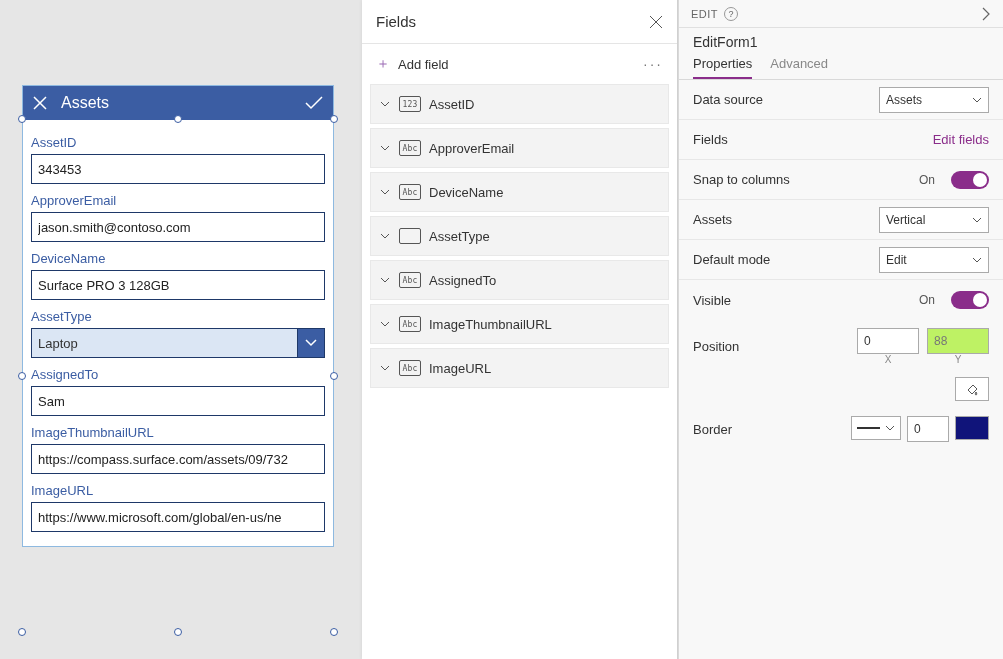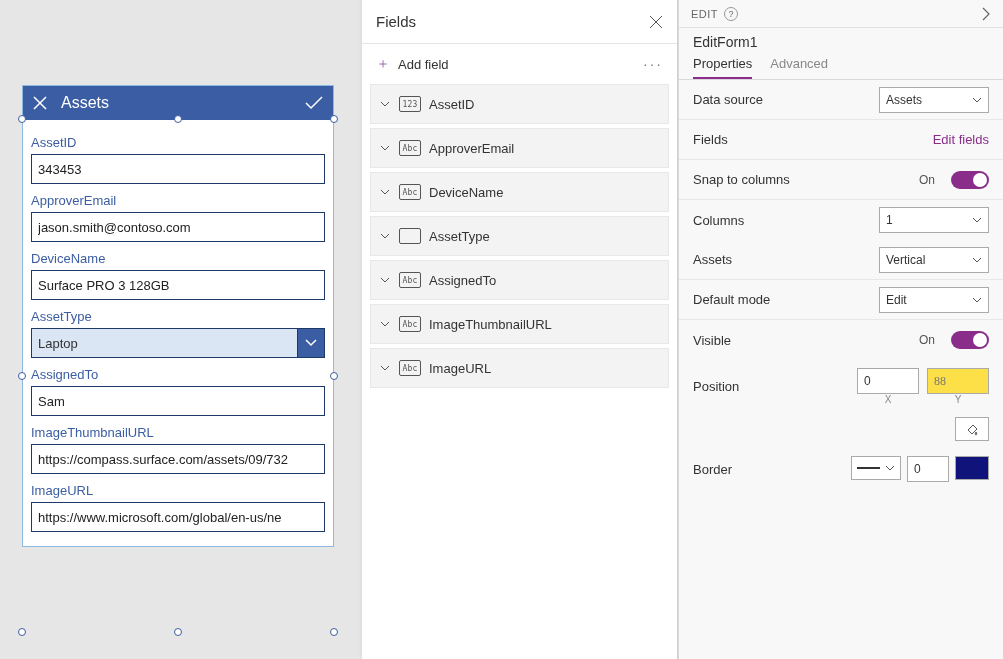--- a/index.html
+++ b/index.html
@@ -51,21 +51,21 @@
   .tab.active { color: #333; border-bottom-color: #8a2d8a;}
   .prop-row { display:flex; align-items:center; padding: 0 14px; height: 40px; border-bottom: 1px solid #e7e7e7; gap: 10px;}
   .prop-row .lbl { flex: 1; color: #333; font-size: 13px;}
   .prop-row.noborder { border-bottom: none; height: auto; padding-top: 8px; padding-bottom: 4px;}
   .dropdown { height: 26px; border: 1px solid #aaa; background: #fff; display:flex; align-items:center; padding: 0 6px; font-size: 12px; color: #333; min-width: 110px; justify-content: space-between; gap: 8px; cursor:pointer;}
   .link { color: #8a2d8a; font-size: 13px; cursor:pointer;padding-left:29px;}
   .toggle { position: relative; width: 38px; height: 18px; background: #8a2d8a; border-radius: 9px; display:inline-block;}
   .toggle::after { content: ""; position:absolute; right: 2px; top: 2px; width: 14px; height: 14px; background: #fff; border-radius: 50%;}
   .toggle-label { font-size: 12px; color:#555; margin-right:6px;}
   .numbox { width: 62px; height: 26px; border: 1px solid #aaa; background: #fff; text-align: left; padding: 0 6px; font-size: 12px; color: #333;}
-  .numbox.ro { background: #fde047; color: #777; font-family: Liberation Serif, serif;}
+  .numbox.ro { background: #bef264; color: #777;}
   .sub { font-size: 10px; color: #888; text-align:center; display:block;}
   .pair { display:flex; gap: 8px;}
   .pairwrap { display:flex; flex-direction:column; align-items:center;}
   .colorbox { width: 34px; height: 24px; border: 1px solid #aaa; background: #fff; display:inline-flex; align-items:center; justify-content:center; cursor:pointer;}
   .borderline { width: 50px; height: 24px; border: 1px solid #aaa; background:#fff; display:flex; align-items:center; justify-content:space-between; padding: 0 5px; cursor:pointer;}
   .borderline .ln { flex:1; height: 2px; background: #333; margin-right:5px;}
   .bordercolor { width: 34px; height: 24px; background: #10147a; border:1px solid #aaa; cursor:pointer; }
 
   svg { display: block; }
 </style>
@@ -253,29 +253,20 @@
     <span class="lbl">Fields</span>
     <span class="link">Edit fields</span>
   </div>
 
   <div class="prop-row">
     <span class="lbl">Snap to columns</span>
     <span class="toggle-label">On</span>
     <span class="toggle"></span>
   </div>
 
-  <div class="prop-row" style="border-bottom:none;">
-    <span class="lbl">Columns</span>
-    <div class="dropdown">
-      <span>1</span>
-      <svg width="10" height="6" viewBox="0 0 10 6">
-          <path d="M1 1 L5 5 L9 1" stroke="#555" stroke-width="1" fill="none"></path>
-        </svg>
-    </div>
-  </div>
 
   <div class="prop-row">
     <span class="lbl">Assets</span>
     <div class="dropdown">
       <span>Vertical</span>
       <svg width="10" height="6" viewBox="0 0 10 6">
           <path d="M1 1 L5 5 L9 1" stroke="#555" stroke-width="1" fill="none"></path>
         </svg>
     </div>
   </div>

